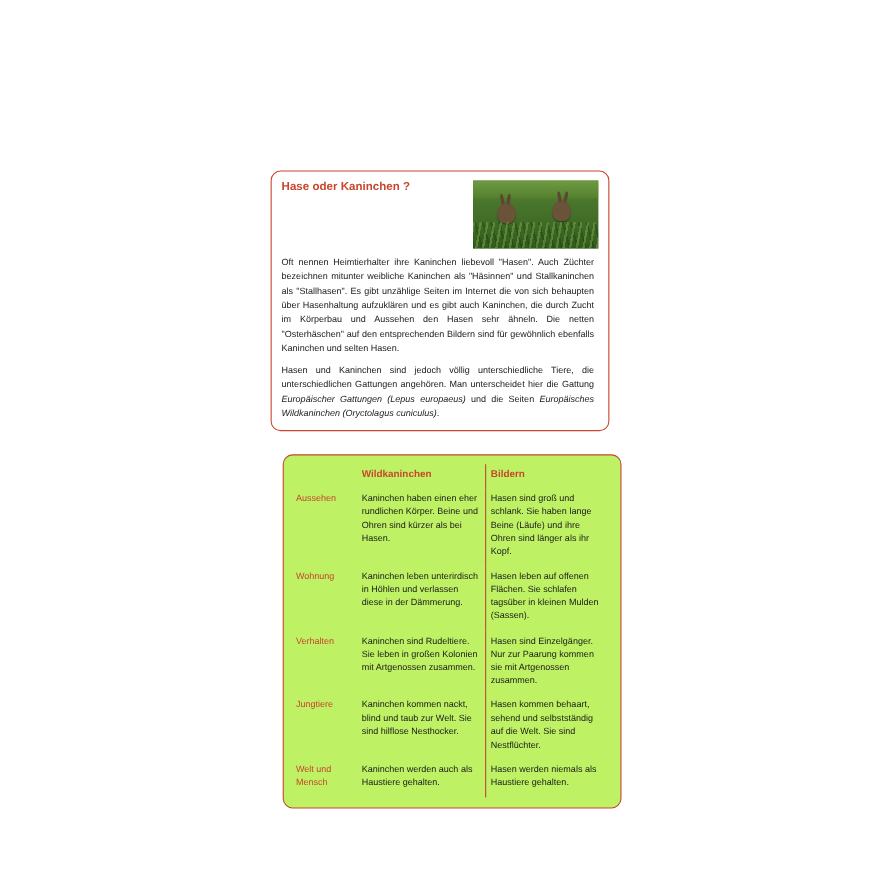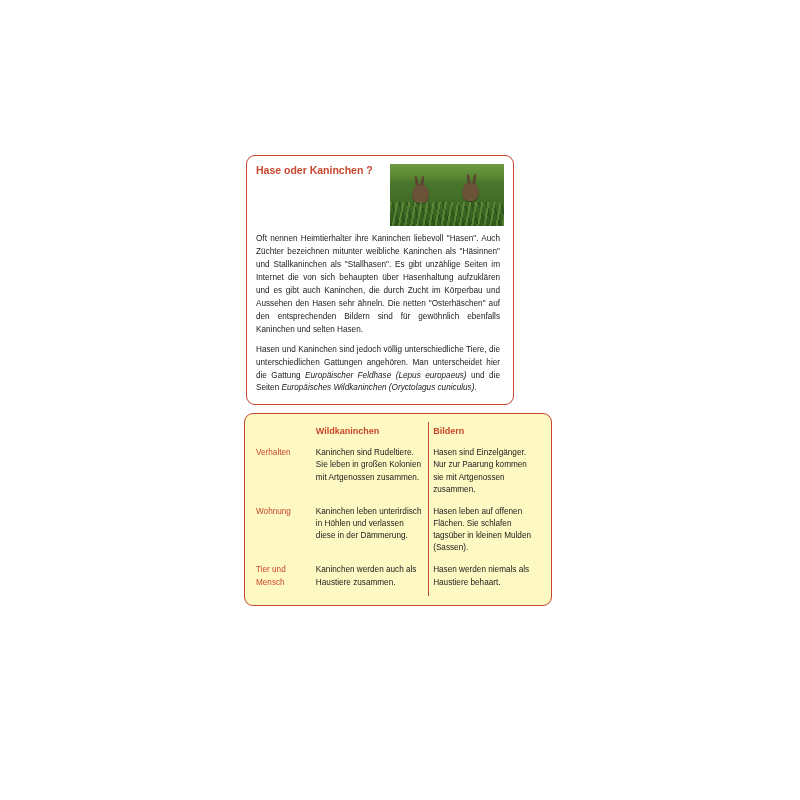--- a/index.html
+++ b/index.html
@@ -13,21 +13,21 @@
     font-family: "Liberation Sans", sans-serif;
     position: relative;
     overflow: hidden;
   }
 
   
   #info-card {
     position: absolute;
     left: 246px;
     top: 155px;
-    width: 268px;
+    width: 308px;
     border: 1px solid #c8462d;
     border-radius: 9px;
     background: #ffffff;
     box-sizing: border-box;
     padding: 8px 9px 9px 9px;
   }
   #info-card .card-head {
     display: flex;
     align-items: flex-start;
     gap: 8px;
@@ -93,26 +93,26 @@
     line-height: 1.58;
     color: #1a1a1a;
     margin: 7px 4px 0 0;
     text-align: justify;
   }
   .it { font-style: italic; }
 
   
   #compare-card {
     position: absolute;
-    left: 244px;
+    left: 257px;
     top: 413px;
     width: 308px;
     border: 1px solid #c8462d;
     border-radius: 9px;
-    background: #fef9c3;
+    background: #bef264;
     box-sizing: border-box;
     padding: 8px 7px 9px 7px;
   }
   table.compare {
     width: 100%;
     border-collapse: collapse;
     table-layout: fixed;
   }
   table.compare col.c0 { width: 20.5%; }
   table.compare col.c1 { width: 40%; }
@@ -153,48 +153,58 @@
     <div class="photo">
       <div class="grass-top"></div>
       <div class="hare left"></div>
       <div class="hare right"></div>
       <div class="grass-blades"></div>
     </div>
   </div>
 
   <p class="body-text">Oft nennen Heimtierhalter ihre Kaninchen liebevoll "Hasen". Auch Züchter bezeichnen mitunter weibliche Kaninchen als "Häsinnen" und Stallkaninchen als "Stallhasen". Es gibt unzählige Seiten im Internet die von sich behaupten über Hasenhaltung aufzuklären und es gibt auch Kaninchen, die durch Zucht im Körperbau und Aussehen den Hasen sehr ähneln. Die netten "Osterhäschen" auf den entsprechenden Bildern sind für gewöhnlich ebenfalls Kaninchen und selten Hasen.</p>
 
-  <p class="body-text"><span>Hasen und Kaninchen sind jedoch völlig unterschiedliche Tiere, die unterschiedlichen Gattungen angehören. Man unterscheidet hier die Gattung </span><span class="it">Europäischer Feldhase (Lepus europaeus)</span><span> und die Seiten </span><span class="it">Europäisches Wildkaninchen (Oryctolagus cuniculus)</span><span>.</span></p>
+  <p class="body-text"><span>Hasen und Kaninchen sind jedoch völlig unterschiedliche Tiere, die unterschiedlichen Gattungen angehören. Man unterscheidet hier die Gattung </span><span class="it">Europäischer Gattungen (Lepus europaeus)</span><span> und die Seiten </span><span class="it">Europäisches Wildkaninchen (Oryctolagus cuniculus)</span><span>.</span></p>
 </section>
 
 <section id="compare-card">
   <table class="compare">
     <colgroup>
       <col class="c0">
         <col class="c1">
         <col class="c2">
     </colgroup>
     <thead>
       <tr>
         <th class="blank"></th>
         <th class="col-wild">Wildkaninchen</th>
         <th>Bildern</th>
       </tr>
     </thead>
     <tbody>
       <tr>
+        <td class="rowlabel">Aussehen</td>
+        <td class="col-wild">Kaninchen haben einen eher rundlichen Körper. Beine und Ohren sind kürzer als bei Hasen.</td>
+        <td>Hasen sind groß und schlank. Sie haben lange Beine (Läufe) und ihre Ohren sind länger als ihr Kopf.</td>
+      </tr>
+      <tr>
+        <td class="rowlabel">Wohnung</td>
+        <td class="col-wild">Kaninchen leben unterirdisch in Höhlen und verlassen diese in der Dämmerung.</td>
+        <td>Hasen leben auf offenen Flächen. Sie schlafen tagsüber in kleinen Mulden (Sassen).</td>
+      </tr>
+      <tr>
         <td class="rowlabel">Verhalten</td>
         <td class="col-wild">Kaninchen sind Rudeltiere. Sie leben in großen Kolonien mit Artgenossen zusammen.</td>
         <td>Hasen sind Einzelgänger. Nur zur Paarung kommen sie mit Artgenossen zusammen.</td>
       </tr>
       <tr>
-        <td class="rowlabel">Wohnung</td>
-        <td class="col-wild">Kaninchen leben unterirdisch in Höhlen und verlassen diese in der Dämmerung.</td>
-        <td>Hasen leben auf offenen Flächen. Sie schlafen tagsüber in kleinen Mulden (Sassen).</td>
-      </tr>
-      <tr>
-        <td class="rowlabel">Tier und Mensch</td>
-        <td class="col-wild">Kaninchen werden auch als Haustiere zusammen.</td>
-        <td>Hasen werden niemals als Haustiere behaart.</td>
+        <td class="rowlabel">Jungtiere</td>
+        <td class="col-wild">Kaninchen kommen nackt, blind und taub zur Welt. Sie sind hilflose Nesthocker.</td>
+        <td>Hasen kommen behaart, sehend und selbstständig auf die Welt. Sie sind Nestflüchter.</td>
+      </tr>
+      <tr>
+        <td class="rowlabel">Welt und Mensch</td>
+        <td class="col-wild">Kaninchen werden auch als Haustiere gehalten.</td>
+        <td>Hasen werden niemals als Haustiere gehalten.</td>
       </tr>
     </tbody>
   </table>
 </section>
 
 </body></html>

